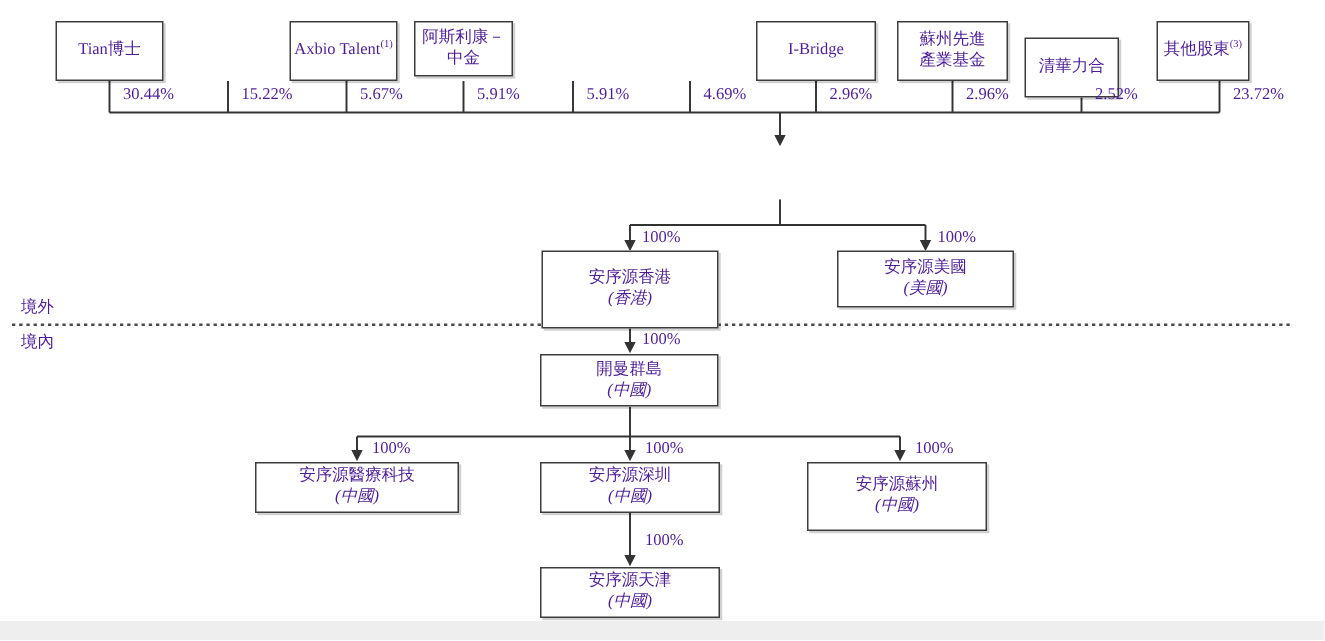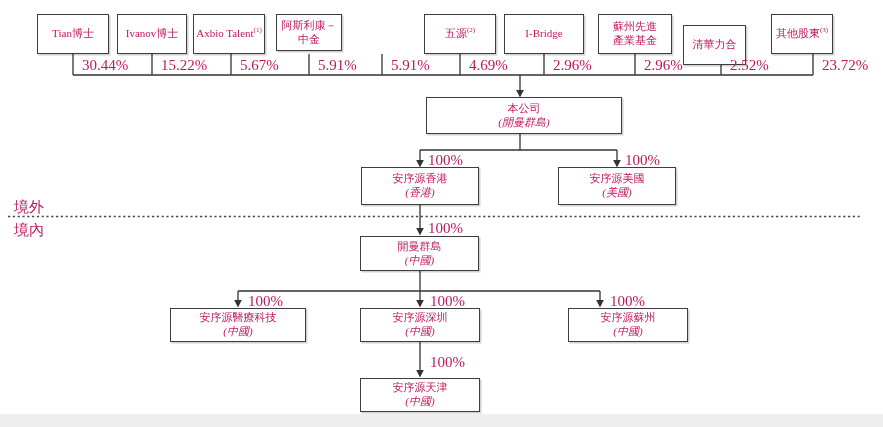--- a/index.html
+++ b/index.html
@@ -1,31 +1,31 @@
 <!DOCTYPE html>
 <html><head>
 <meta charset="utf-8">
 <style>
   * { margin:0; padding:0; box-sizing:border-box; }
   html,body { background:#ffffff; }
   .canvas {
     position:relative; width:883px; height:427px; background:#ffffff;
-    font-family:"Liberation Serif","DejaVu Serif",serif; color:#be185d; overflow:hidden;
+    font-family:"Liberation Serif","DejaVu Serif",serif; color:#4c1d95; overflow:hidden;
   }
   .node {
     position:absolute; background:#ffffff; border:1.4px solid #3d3d3d;
     box-shadow:1.5px 1.5px 0 rgba(0,0,0,0.18);
     display:flex; flex-direction:column; align-items:center; justify-content:center;
     text-align:center; font-size:11px; line-height:1.25;
   }
   .node .row { text-align:center; }
   .node .nm { white-space:pre-line; }
   .node sup { font-size:7px; line-height:0; vertical-align:super; }
   .node .jur { font-style:italic; }
-  .lbl { position:absolute; font-size:15px; line-height:1.1; white-space:nowrap; }
+  .lbl { position:absolute; font-size:11px; line-height:1.1; white-space:nowrap; }
   svg.connectors { position:absolute; left:0; top:0; width:883px; height:427px; }
   .footer-strip { position:absolute; left:0; right:0; bottom:0; height:13px; background:#efeeee; }
 </style>
 </head>
 <body>
 
 <div class="canvas">
 
   <svg class="connectors" viewBox="0 0 883 427">
     <g stroke="#333333" stroke-width="1.3" fill="none">
@@ -68,32 +68,26 @@
       <polygon points="416.2,370 423.8,370 420,377.5"></polygon>
     </g>
     <g>
       <path d="M8,216.5 H860" stroke="#4a4a4a" stroke-width="1.6" stroke-dasharray="2.2,2.6" fill="none"></path>
     </g>
   </svg>
 
   <div class="node" style="left:37px;top:14px;width:72px;height:40px">
     <div class="row"><span class="nm">Tian博士</span></div>
   </div>
-  <div class="node" style="left:117px;top:14px;width:70px;height:40px">
-    <div class="row"><span class="nm">Ivanov博士</span></div>
-  </div>
   <div class="node" style="left:193px;top:14px;width:72px;height:40px">
     <div class="row"><span class="nm">Axbio Talent</span><sup>(1)</sup></div>
   </div>
   <div class="node" style="left:276px;top:14px;width:66px;height:37px">
     <div class="row"><span class="nm">阿斯利康－
 中金</span></div>
-  </div>
-  <div class="node" style="left:424px;top:14px;width:72px;height:40px">
-    <div class="row"><span class="nm">五源</span><sup>(2)</sup></div>
   </div>
   <div class="node" style="left:504px;top:14px;width:80px;height:40px">
     <div class="row"><span class="nm">I-Bridge</span></div>
   </div>
   <div class="node" style="left:598px;top:14px;width:74px;height:40px">
     <div class="row"><span class="nm">蘇州先進
 產業基金</span></div>
   </div>
   <div class="node" style="left:683px;top:25px;width:63px;height:40px">
     <div class="row"><span class="nm">清華力合</span></div>
@@ -106,28 +100,24 @@
   <div class="lbl" style="left:161px;top:57px">15.22%</div>
   <div class="lbl" style="left:240px;top:57px">5.67%</div>
   <div class="lbl" style="left:318px;top:57px">5.91%</div>
   <div class="lbl" style="left:391px;top:57px">5.91%</div>
   <div class="lbl" style="left:469px;top:57px">4.69%</div>
   <div class="lbl" style="left:553px;top:57px">2.96%</div>
   <div class="lbl" style="left:644px;top:57px">2.96%</div>
   <div class="lbl" style="left:730px;top:57px">2.52%</div>
   <div class="lbl" style="left:822px;top:57px">23.72%</div>
 
-  <div class="node" style="left:426px;top:97px;width:196px;height:37px">
-    <div class="row"><span class="nm">本公司</span></div>
-    <div class="jur">(開曼群島)</div>
-  </div>
 
   <div class="lbl" style="left:428px;top:152px">100%</div>
   <div class="lbl" style="left:625px;top:152px">100%</div>
-  <div class="node" style="left:361px;top:167px;width:118px;height:38px">
+  <div class="node" style="left:361px;top:167px;width:118px;height:52px">
     <div class="row"><span class="nm">安序源香港</span></div>
     <div class="jur">(香港)</div>
   </div>
   <div class="node" style="left:558px;top:167px;width:118px;height:38px">
     <div class="row"><span class="nm">安序源美國</span></div>
     <div class="jur">(美國)</div>
   </div>
 
   <div class="lbl" style="left:14px;top:199px">境外</div>
   <div class="lbl" style="left:14px;top:222px">境內</div>
@@ -143,21 +133,21 @@
   <div class="lbl" style="left:610px;top:293px">100%</div>
 
   <div class="node" style="left:170px;top:308px;width:136px;height:34px">
     <div class="row"><span class="nm">安序源醫療科技</span></div>
     <div class="jur">(中國)</div>
   </div>
   <div class="node" style="left:360px;top:308px;width:120px;height:34px">
     <div class="row"><span class="nm">安序源深圳</span></div>
     <div class="jur">(中國)</div>
   </div>
-  <div class="node" style="left:568px;top:308px;width:120px;height:34px">
+  <div class="node" style="left:538px;top:308px;width:120px;height:46px">
     <div class="row"><span class="nm">安序源蘇州</span></div>
     <div class="jur">(中國)</div>
   </div>
 
   <div class="lbl" style="left:430px;top:354px">100%</div>
   <div class="node" style="left:360px;top:378px;width:120px;height:34px">
     <div class="row"><span class="nm">安序源天津</span></div>
     <div class="jur">(中國)</div>
   </div>
 

